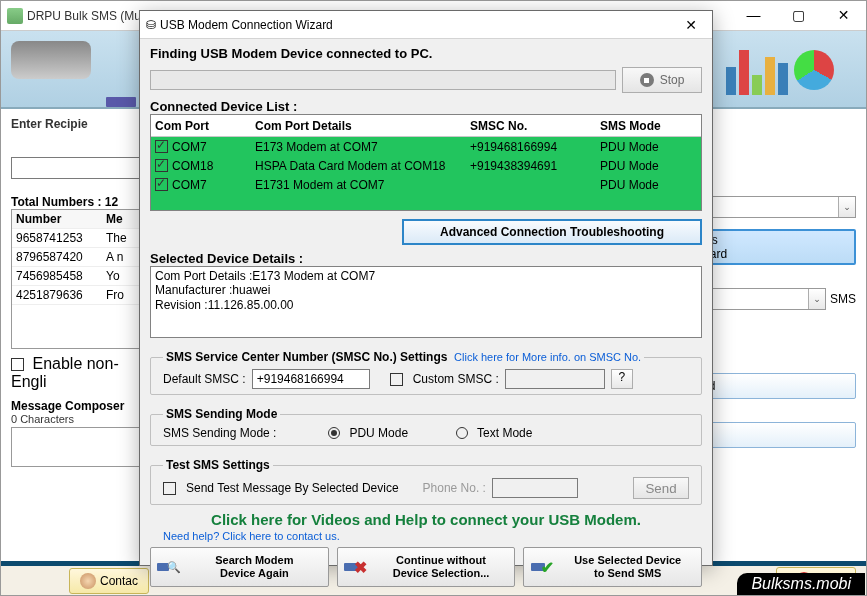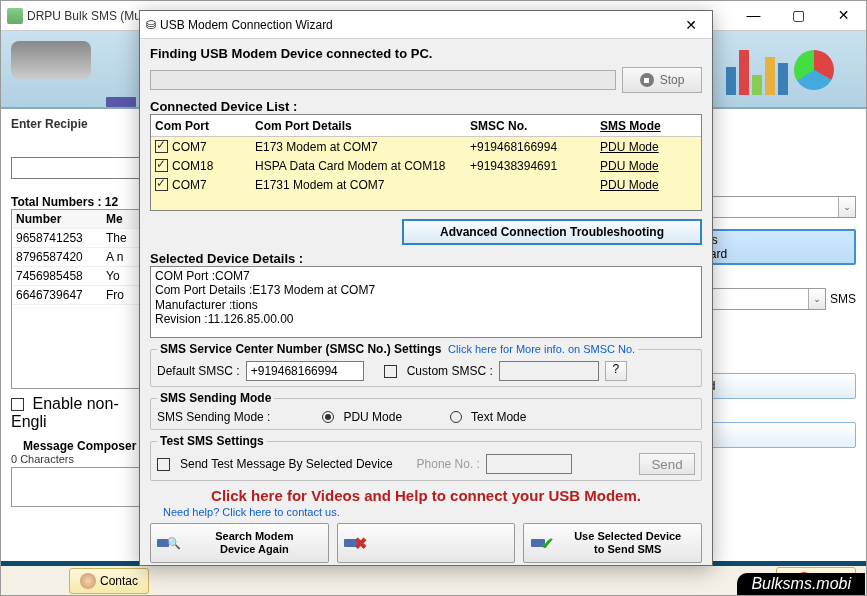--- a/index.html
+++ b/index.html
@@ -54,52 +54,52 @@
 .modal-close { width: 30px; text-align: center; cursor: pointer; font-size: 14px; }
 .modal-body { padding: 7px 10px; font-size: 12px; }
 .modal-body .bold { font-weight: bold; font-size: 13px; }
 
 .progress-row { display: flex; align-items: center; gap: 6px; margin: 6px 0; }
 .progress-bar { flex: 1; height: 20px; background: #e8e8e8; border: 1px solid #adadad; }
 .stop-btn { width: 80px; height: 26px; background: linear-gradient(#f8f8f8, #e5e5e5); border: 1px solid #adadad; display: flex; align-items: center; justify-content: center; gap: 6px; font-size: 12px; color: #6a6a6a; }
 .stop-circle { width: 14px; height: 14px; border-radius: 50%; background: #7a7a7a; display: inline-flex; align-items: center; justify-content: center; }
 .stop-circle::after { content: ""; width: 5px; height: 5px; background: #fff; }
 
-.device-table { border: 1px solid #828282; background: #fef9c3; }
+.device-table { border: 1px solid #828282; background: #22c55e; }
 .device-table .hdr { display: flex; background: #fff; border-bottom: 1px solid #c8c8c8; height: 22px; align-items: center; font-weight: bold; }
 .device-table .row { display: flex; height: 19px; align-items: center; }
 .dt-c1 { width: 100px; padding-left: 4px; display: flex; align-items: center; }
 .dt-c2 { width: 215px; padding-left: 4px; }
 .dt-c3 { width: 130px; padding-left: 4px; }
-.dt-c4 { width: 90px; padding-left: 4px; text-decoration: underline; }
+.dt-c4 { width: 90px; padding-left: 4px; }
 
 .adv-btn { margin: 8px 0 6px auto; width: 300px; height: 26px; border: 2px solid #2c85c8; background: linear-gradient(#f8fbfe, #dbeaf7); display: flex; align-items: center; justify-content: center; font-size: 12px; font-weight: bold; cursor: pointer; }
 
 .details-box { border: 1px solid #828282; background: #fff; height: 72px; overflow-y: scroll; padding: 2px 4px; font-size: 12px; line-height: 1.2; }
 
 .smsc-row { display: flex; align-items: center; gap: 6px; margin-top: 3px; }
 .smsc-row input[type=text] { border: 1px solid #7a7a7a; height: 20px; padding: 0 4px; font-size: 12px; }
 .q-btn { width: 22px; height: 20px; border: 1px solid #adadad; background: linear-gradient(#fff,#e8e8e8); text-align: center; cursor: pointer; }
 
 .radio { width: 12px; height: 12px; border: 1px solid #333; border-radius: 50%; display: inline-block; vertical-align: middle; margin-right: 3px; position: relative; }
 .radio.checked::after { content: ""; position: absolute; inset: 2px; background: #333; border-radius: 50%; }
 
-.big-link { color: #b91c1c; font-weight: bold; font-size: 15px; text-align: center; margin: 6px 0 2px; }
+.big-link { color: #15803d; font-weight: bold; font-size: 15px; text-align: center; margin: 6px 0 2px; }
 .small-link { color: #0b5ed7; font-size: 11px; margin-bottom: 5px; margin-left: 13px; }
 
 .modal-actions { display: flex; gap: 8px; justify-content: center; }
 .action-btn { flex: 1; height: 40px; background: linear-gradient(#fcfcfc, #e6e6e6); border: 1px solid #999; display: flex; align-items: center; gap: 6px; padding: 0 6px; font-size: 11px; cursor: pointer; border-radius: 2px; }
 .action-btn .icon-box { width: 24px; height: 24px; display: flex; align-items: center; justify-content: center; font-size: 16px; }
 .action-btn .txt { text-align: center; flex: 1; line-height: 1.15; font-weight: bold; }
 
 .usb-mini { width: 14px; height: 8px; background: #4a6db0; border-radius: 1px; display: inline-block; }
 .red-x { color: #c83030; font-weight: bold; }
 .green-check { color: #28a428; font-weight: bold; }
 
-fieldset { border: 1px solid #c0c0c0; border-radius: 2px; padding: 2px 6px 5px; margin-top: 4px; }
+fieldset { border: 1px solid #c0c0c0; border-radius: 2px; padding: 2px 12px 5px; margin-top: 12px; }
 legend { font-size: 12px; font-weight: bold; padding: 0 3px; }
 
 .dropdown-arrow { width: 17px; height: 20px; border-left: 1px solid #adadad; display: inline-flex; align-items: center; justify-content: center; font-size: 9px; color: #555; background: linear-gradient(#fff,#e8e8e8); }
 
 .right-panel .label { font-size: 12px; }
 </style>
 </head>
 <body>
 
 <div class="main-window">
@@ -129,49 +129,49 @@
     </div>
   </div>
 
   <div class="main-body">
     <div class="left-panel">
       <div class="section-title" style="text-align:left;">Enter Recipie</div>
       <div style="height:22px;"></div>
       <input class="input-box" style="">
       <div style="height:16px;"></div>
       <div class="tbl-hdr">Total Numbers : 12</div>
-      <div class="tbl" style="height:180px;">
+      <div class="tbl" style="height:140px;">
         <div class="tbl-row" style="font-weight:bold;background:#f7f7f7;">
           <div class="c1">Number</div>
           <div class="c2">Me</div>
         </div>
         <div id="num-rows">
             <div class="tbl-row">
               <div class="c1">9658741253</div>
               <div class="c2">The</div>
             </div>
             <div class="tbl-row">
               <div class="c1">8796587420</div>
               <div class="c2">A n</div>
             </div>
             <div class="tbl-row">
               <div class="c1">7456985458</div>
               <div class="c2">Yo</div>
             </div>
             <div class="tbl-row">
-              <div class="c1">6646739647</div>
+              <div class="c1">4251879636</div>
               <div class="c2">Fro</div>
             </div>
           </div>
       </div>
       <div style="margin-top:6px;font-size:16px;">
         <span class="checkbox"></span>
         <span>Enable non-Engli</span>
       </div>
-      <div class="tbl-hdr" style="margin-top:8px;margin-left:12px;">Message Composer</div>
+      <div class="tbl-hdr" style="margin-top:8px;">Message Composer</div>
       <div style="font-size:11px;color:#333;">0 Characters</div>
       <div style="border:1px solid #999;background:#fff;height:40px;margin-top:2px;"></div>
     </div>
 
     <div style="flex:1;"></div>
 
     <div class="right-panel" style="width:140px;">
       <div class="label" style="font-weight:bold;">tions</div>
       <div class="label" style="margin:4px 0;">em</div>
       <div style="height:10px;"></div>
@@ -268,23 +268,22 @@
     </div>
 
     <div style="display:flex;">
         <div style="flex:1;"></div>
       <div class="adv-btn">Advanced Connection Troubleshooting</div>
     </div>
 
     <div class="bold">Selected Device Details :</div>
     <div class="details-box">
       <div id="detail-lines">
-          <div>COM Port :COM7</div>
           <div>Com Port Details :E173 Modem at COM7</div>
-          <div>Manufacturer :tions</div>
+          <div>Manufacturer :huawei</div>
           <div>Revision :11.126.85.00.00</div>
         </div>
     </div>
 
     <fieldset>
       <legend><span>SMS Service Center Number (SMSC No.) Settings</span>&nbsp;&nbsp;<span style="color:#0b5ed7;font-weight:normal;cursor:pointer;font-size:11px;">Click here for More info. on SMSC No.</span></legend>
       <div class="smsc-row">
         <span>Default SMSC :</span>
         <input type="text" style="width: 118px;" value="+919468166994">
         <span style="width:8px;"></span>
@@ -331,20 +330,22 @@
             <span style="font-size:11px;margin-left:-2px;">🔍</span>
           </span>
         <span class="txt" style="white-space:pre-line;">Search Modem
 Device Again</span>
       </div>
       <div class="action-btn">
         <span class="icon-box">
             <span class="usb-mini"></span>
             <span class="red-x" style="margin-left:-4px;">✖</span>
           </span>
+        <span class="txt" style="white-space:pre-line;">Continue without
+Device Selection...</span>
       </div>
       <div class="action-btn">
         <span class="icon-box">
             <span class="usb-mini"></span>
             <span class="green-check" style="margin-left:-4px;">✔</span>
           </span>
         <span class="txt" style="white-space:pre-line;">Use Selected Device
 to Send SMS</span>
       </div>
     </div>

